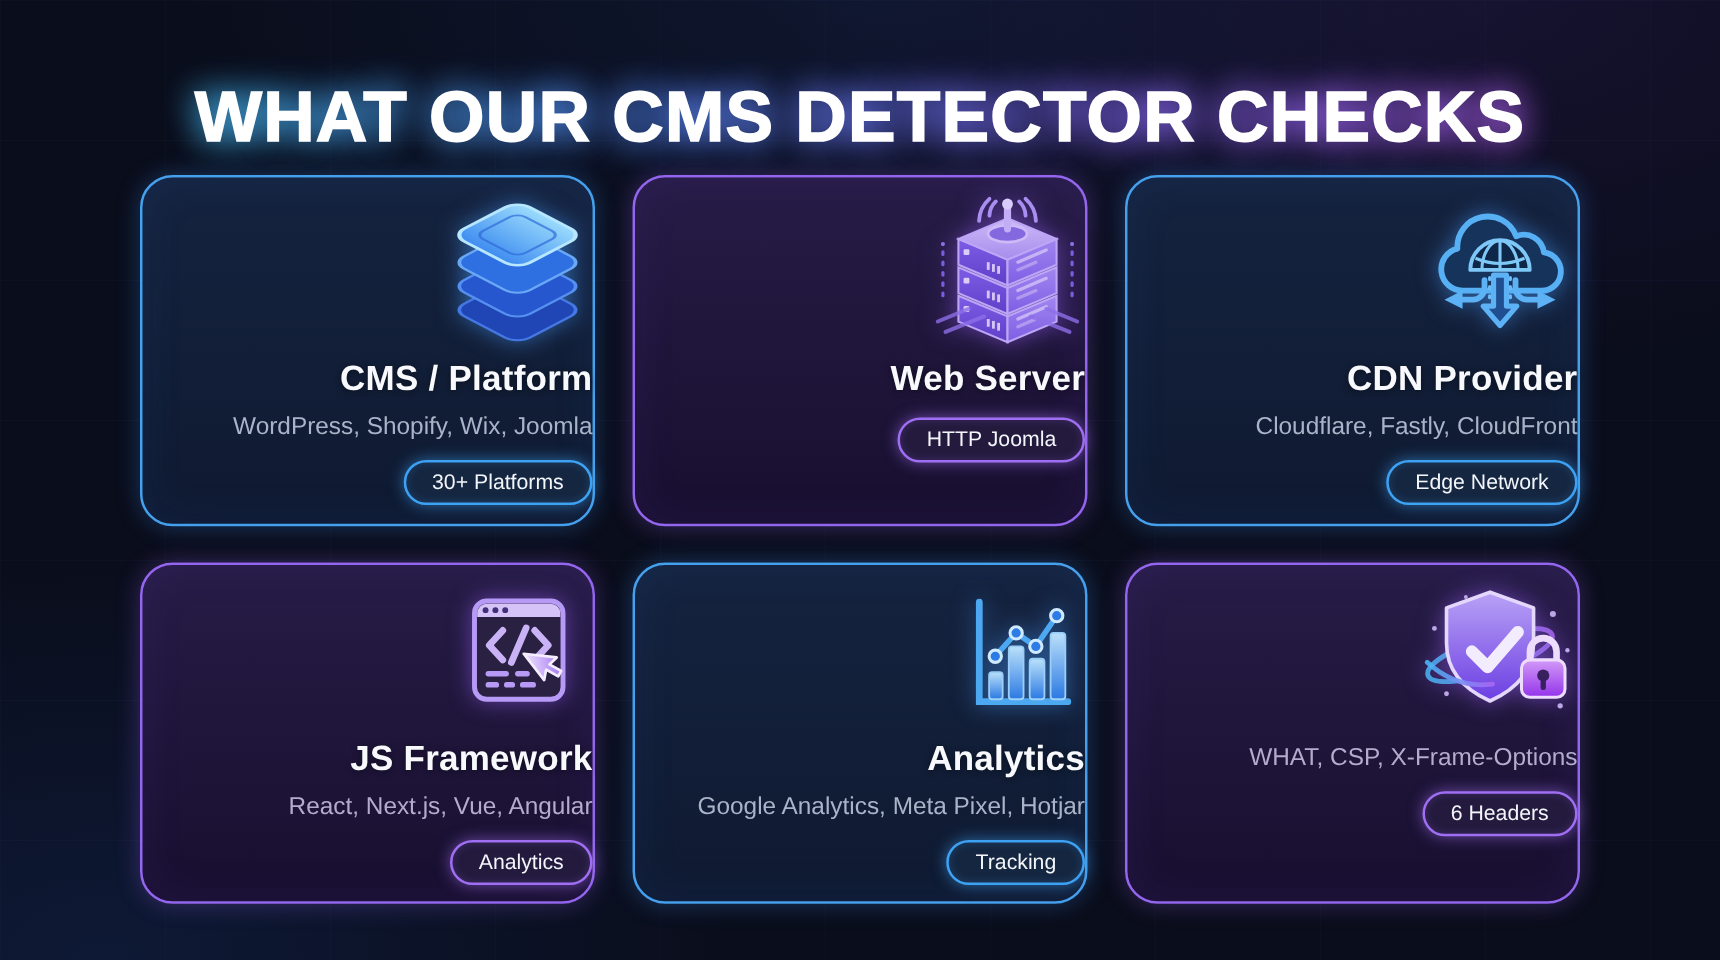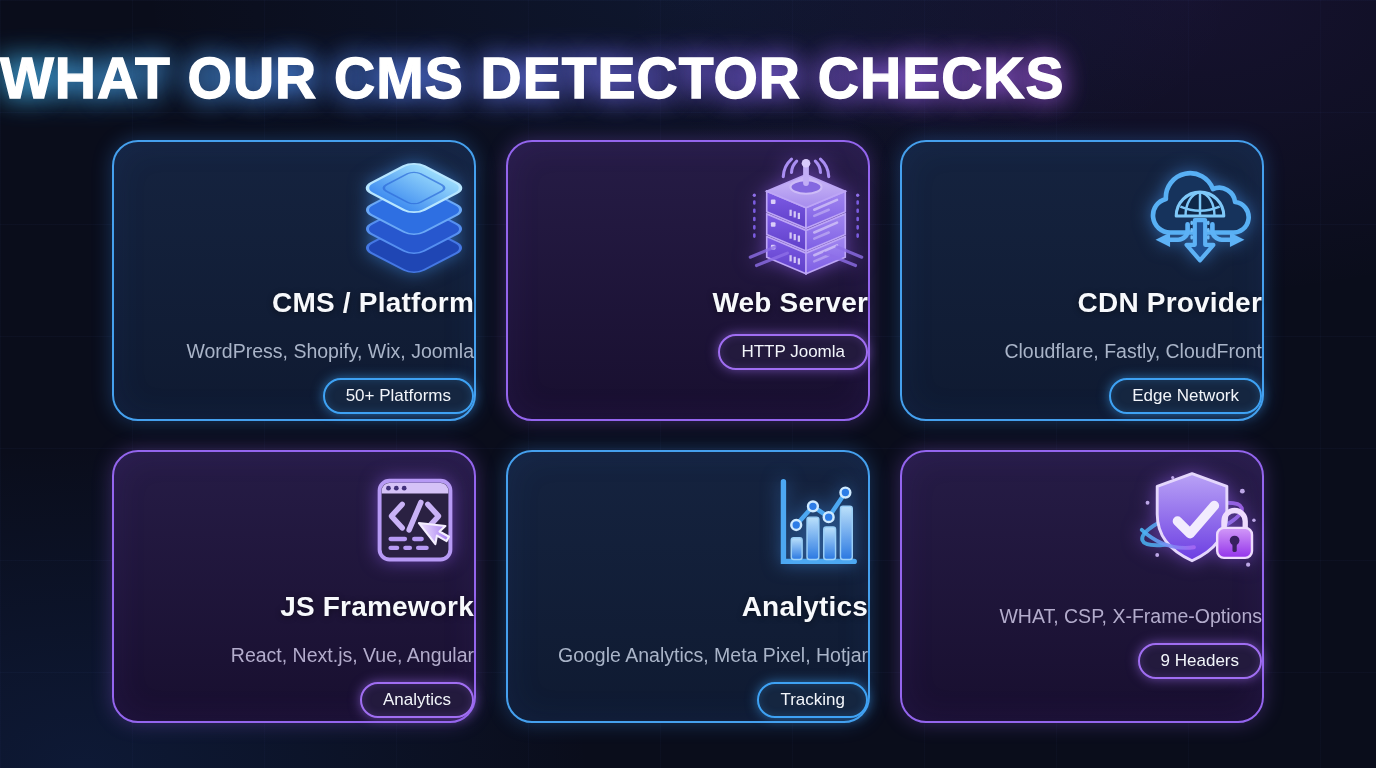--- a/index.html
+++ b/index.html
@@ -14,21 +14,21 @@
       radial-gradient(900px 480px at 86% 0%,  rgba(120,60,210,.11), transparent 62%),
       radial-gradient(820px 520px at 6% 100%, rgba(35,95,205,.15),  transparent 62%),
       radial-gradient(760px 300px at 50% 0%,  rgba(60,120,240,.09), transparent 72%); }
   .bg-grid { position:absolute; inset:0; pointer-events:none; opacity:.9;
     background-image:
       linear-gradient(rgba(90,120,210,.05) 1px, transparent 1px),
       linear-gradient(90deg, rgba(90,120,210,.04) 1px, transparent 1px);
     background-size:132px 112px; }
 
   
-  .header { position:absolute; top:0; left:0; width:100%; padding-top:45px; }
+  .header { position:absolute; top:16px; left:0; width:100%; text-align:center; padding-top:45px; }
   .title-wrap { position:relative; display:inline-block; }
   .title, .title-glow {
     font-size:57px; font-weight:700; letter-spacing:1px; white-space:nowrap;
     font-family:"Liberation Sans", sans-serif; }
   .title { position:relative; z-index:2; color:#ffffff; -webkit-text-stroke:1.3px #ffffff;
     text-shadow:0 0 26px rgba(150,170,255,.35); }
   .title-glow { position:absolute; inset:0; z-index:1; -webkit-text-stroke:2px transparent;
     background:linear-gradient(90deg,#2cc6f5 0%, #3f7df2 34%, #7c53f0 66%, #c14df2 100%);
     -webkit-background-clip:text; background-clip:text; color:transparent;
     filter:blur(14px); opacity:.95; }
@@ -48,21 +48,21 @@
     box-shadow:0 0 20px rgba(150,95,240,.32), inset 0 0 34px rgba(110,60,200,.12); }
 
   .icon { height:124px; display:flex; align-items:center; justify-content:center; }
   .row2 .icon { height:118px; }
   .icon svg { height:100%; width:auto; }
   .card.blue  .icon svg { filter:drop-shadow(0 0 9px rgba(70,152,245,.55)); }
   .card.purple .icon svg { filter:drop-shadow(0 0 9px rgba(152,95,245,.55)); }
 
   .card-title { margin-top:7px; font-size:28px; font-weight:700; color:#f7f9fc;
     letter-spacing:.2px; text-shadow:0 1px 6px rgba(0,0,0,.45); }
-  .card-subtitle { margin-top:21px; font-size:19.5px; font-weight:400; }
+  .card-subtitle { margin-top:11px; font-size:19.5px; font-weight:400; }
   .card.blue  .card-subtitle { color:#a9b4c8; }
   .card.purple .card-subtitle { color:#b3accc; }
 
   .badge { margin-top:15px; display:inline-block; padding:6px 21px; border-radius:22px;
     font-size:17px; color:#f2f5fa; border:2px solid; }
   .card.blue  .badge { border-color:#3ea2f4; background:#152640;
     box-shadow:0 0 12px rgba(62,162,244,.6), inset 0 0 8px rgba(62,162,244,.22); }
   .card.purple .badge { border-color:#a06ef2; background:#231a3d;
     box-shadow:0 0 12px rgba(160,110,242,.6), inset 0 0 8px rgba(160,110,242,.22); }
 </style>
@@ -93,21 +93,21 @@
           </defs>
           <rect x="-37" y="-37" width="74" height="74" rx="14" fill="#1f46b4" stroke="#4578e4" stroke-width="3" transform="translate(60,92) scale(1,0.52) rotate(45)"></rect>
           <rect x="-37" y="-37" width="74" height="74" rx="14" fill="#2757ce" stroke="#558ff0" stroke-width="3" transform="translate(60,73) scale(1,0.52) rotate(45)"></rect>
           <rect x="-37" y="-37" width="74" height="74" rx="14" fill="#2e6fe2" stroke="#6aa8f6" stroke-width="3" transform="translate(60,54) scale(1,0.52) rotate(45)"></rect>
           <rect x="-37" y="-37" width="74" height="74" rx="14" fill="url(#lyTop)" stroke="#b7e6ff" stroke-width="3.5" transform="translate(60,32) scale(1,0.52) rotate(45)"></rect>
           <rect x="-24" y="-24" width="48" height="48" rx="9" fill="none" stroke="#2d6bd8" stroke-width="2.5" opacity=".7" transform="translate(60,32) scale(1,0.52) rotate(45)"></rect>
         </svg>
       </div>
       <h2 class="card-title">CMS / Platform</h2>
       <p class="card-subtitle">WordPress, Shopify, Wix, Joomla</p>
-      <span class="badge">50+ Platforms</span>
+      <span class="badge">30+ Platforms</span>
     </article>
 
     <article class="card purple row1">
       <div class="icon">
         <svg viewBox="0 0 120 120" xmlns="http://www.w3.org/2000/svg">
           <defs>
             <linearGradient id="srvL" x1="0" y1="0" x2="0" y2="1">
               <stop offset="0" stop-color="#7e5ce6"></stop>
                 <stop offset="1" stop-color="#5f3fc8"></stop>
             </linearGradient>
@@ -311,17 +311,17 @@
             <circle cx="14" cy="38" r="2"></circle>
               <circle cx="112" cy="26" r="2.5"></circle>
               <circle cx="124" cy="56" r="1.8"></circle>
             <circle cx="24" cy="92" r="2"></circle>
               <circle cx="118" cy="102" r="2.2"></circle>
               <circle cx="40" cy="12" r="1.6"></circle>
           </g>
         </svg>
       </div>
       <p class="card-subtitle">WHAT, CSP, X-Frame-Options</p>
-      <span class="badge">9 Headers</span>
+      <span class="badge">6 Headers</span>
     </article>
 
   </section>
 </div>
 
 </body></html>

